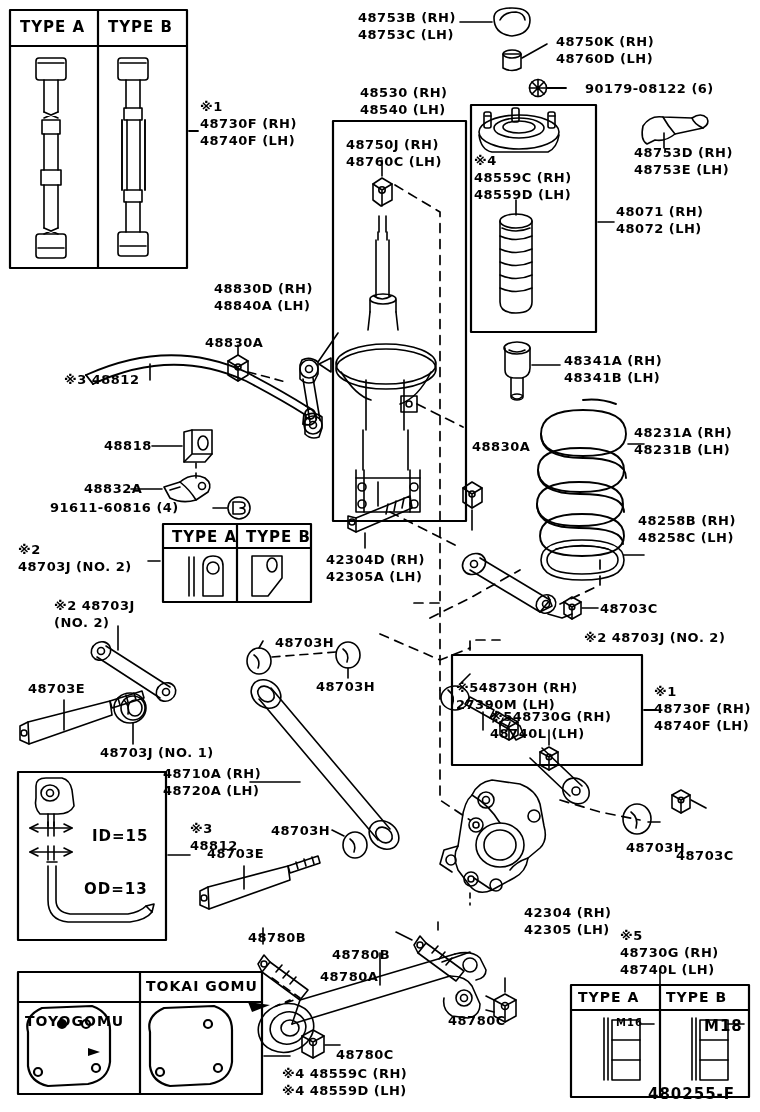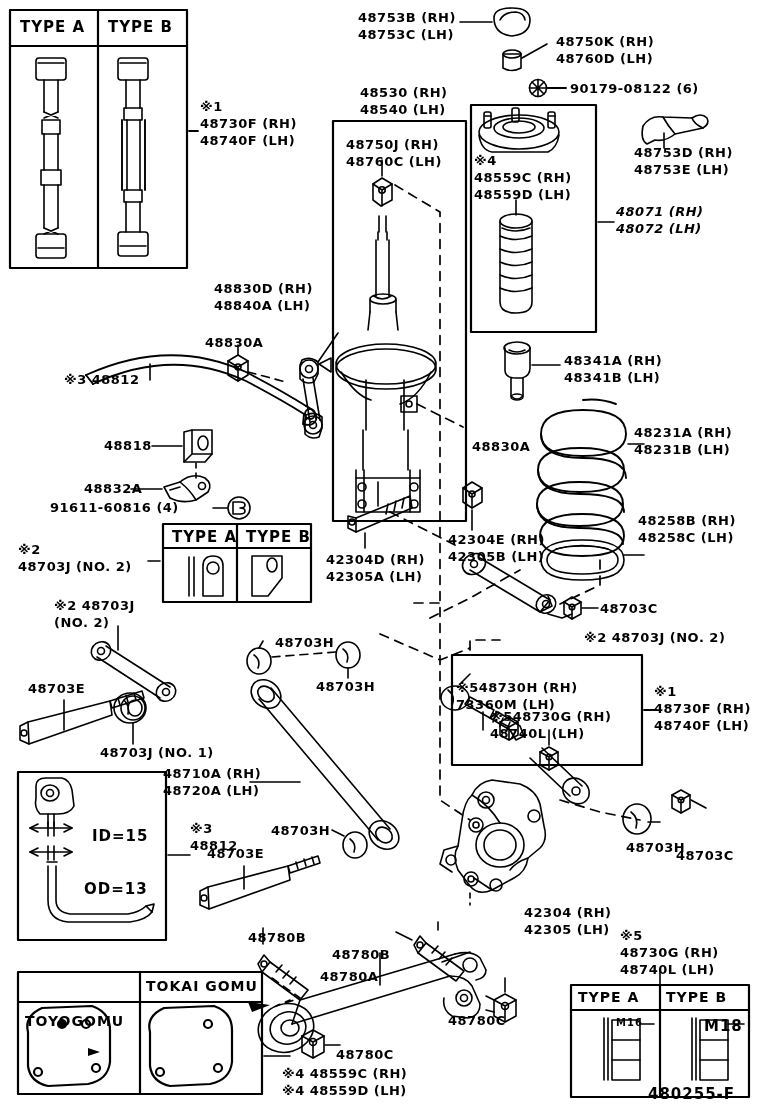--- a/index.html
+++ b/index.html
@@ -552,36 +552,36 @@
   <div class="lbl" style="left:200px;top:98px;">※1
 48730F (RH)
 48740F (LH)</div>
 
   <div class="lbl" style="left:358px;top:9px;">48753B (RH)
 48753C (LH)</div>
 
   <div class="lbl" style="left:556px;top:33px;">48750K (RH)
 48760D (LH)</div>
 
-  <div class="lbl" style="left:570px;top:80px;text-align:right;">90179-08122 (6)</div>
+  <div class="lbl" style="left:585px;top:80px;text-align:right;">90179-08122 (6)</div>
 
   <div class="lbl" style="left:360px;top:72px;margin-top:12px;">48530 (RH)
 48540 (LH)</div>
 
   <div class="lbl" style="left:346px;top:136px;">48750J (RH)
 48760C (LH)</div>
 
   <div class="lbl" style="left:474px;top:152px;">※4
 48559C (RH)
 48559D (LH)</div>
 
   <div class="lbl" style="left:634px;top:144px;">48753D (RH)
 48753E (LH)</div>
 
-  <div class="lbl" style="left:616px;top:203px;font-style:italic;">48071 (RH)
+  <div class="lbl" style="left:616px;top:203px;">48071 (RH)
 48072 (LH)</div>
 
   <div class="lbl" style="left:564px;top:352px;">48341A (RH)
 48341B (LH)</div>
 
   <div class="lbl" style="left:634px;top:424px;">48231A (RH)
 48231B (LH)</div>
 
   <div class="lbl" style="left:638px;top:512px;">48258B (RH)
 48258C (LH)</div>
@@ -610,37 +610,35 @@
   <div class="boxhdr" style="left:172px;top:528px;">TYPE  A</div>
   <div class="boxhdr" style="left:246px;top:528px;">TYPE  B</div>
 
   <div class="lbl" style="left:28px;top:680px;">48703E</div>
 
   <div class="lbl" style="left:100px;top:744px;">48703J (NO. 1)</div>
 
   <div class="lbl" style="left:326px;top:551px;">42304D (RH)
 42305A (LH)</div>
 
-  <div class="lbl" style="left:448px;top:531px;">42304E (RH)
-42305B (LH)</div>
 
   <div class="lbl" style="left:600px;top:600px;">48703C</div>
 
   <div class="lbl" style="left:584px;top:629px;">※2 48703J (NO. 2)</div>
 
   <div class="lbl" style="left:275px;top:634px;">48703H</div>
 
   <div class="lbl" style="left:316px;top:678px;">48703H</div>
 
   <div class="lbl" style="left:271px;top:822px;">48703H</div>
 
   <div class="lbl" style="left:626px;top:839px;">48703H</div>
 
   <div class="lbl" style="left:456px;top:679px;">※548730H (RH)
-73360M (LH)</div>
+27390M (LH)</div>
 
   <div class="lbl" style="left:490px;top:708px;">※548730G (RH)
 48740L (LH)</div>
 
   <div class="lbl" style="left:654px;top:683px;">※1
 48730F (RH)
 48740F (LH)</div>
 
   <div class="lbl" style="left:163px;top:765px;">48710A (RH)
 48720A (LH)</div>

